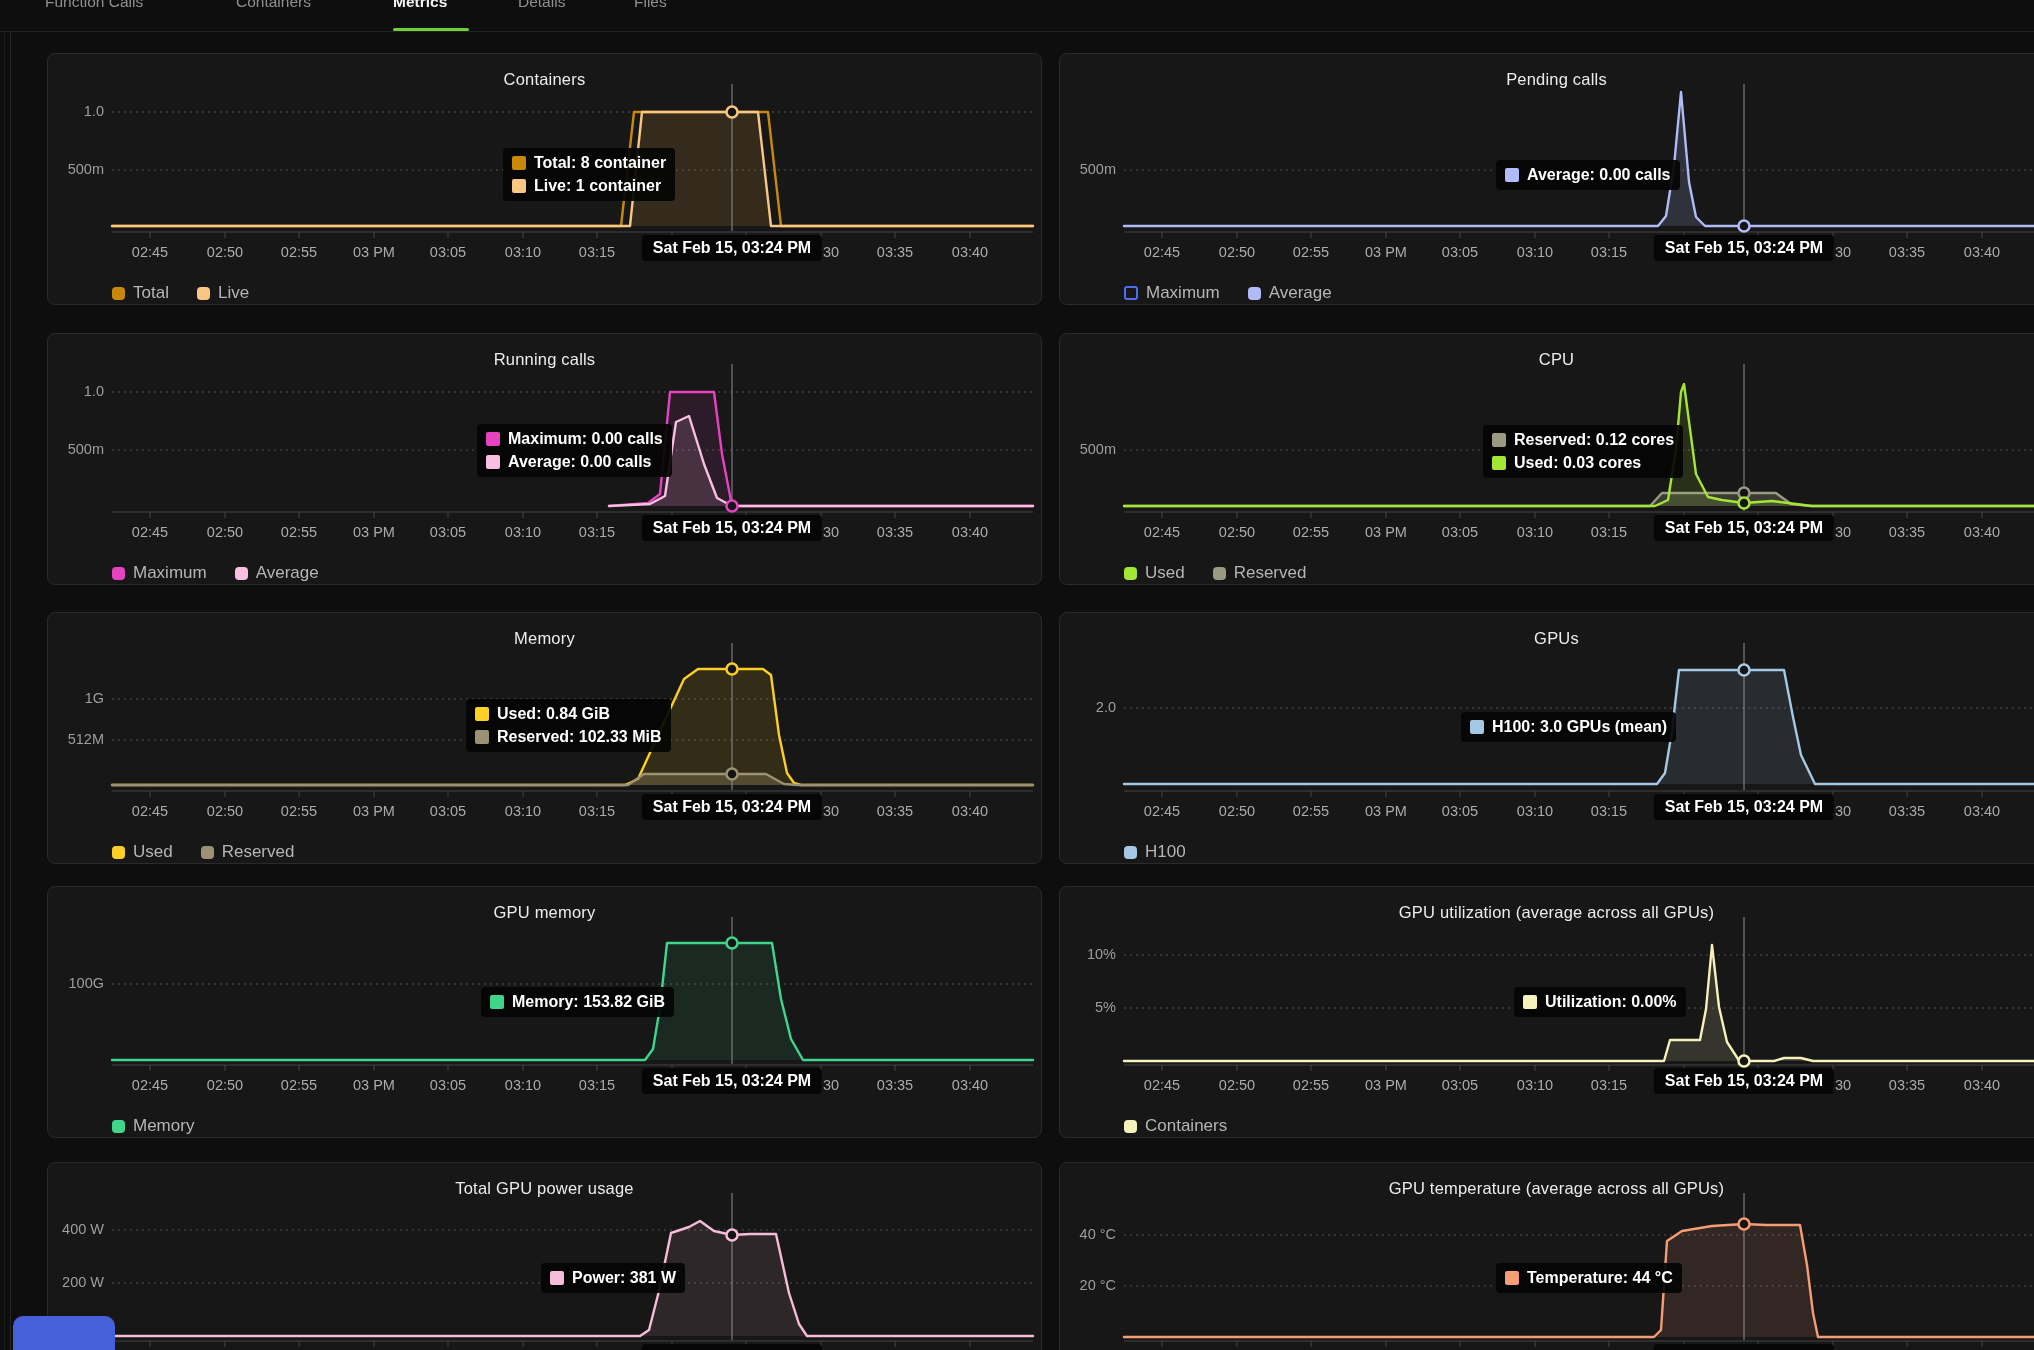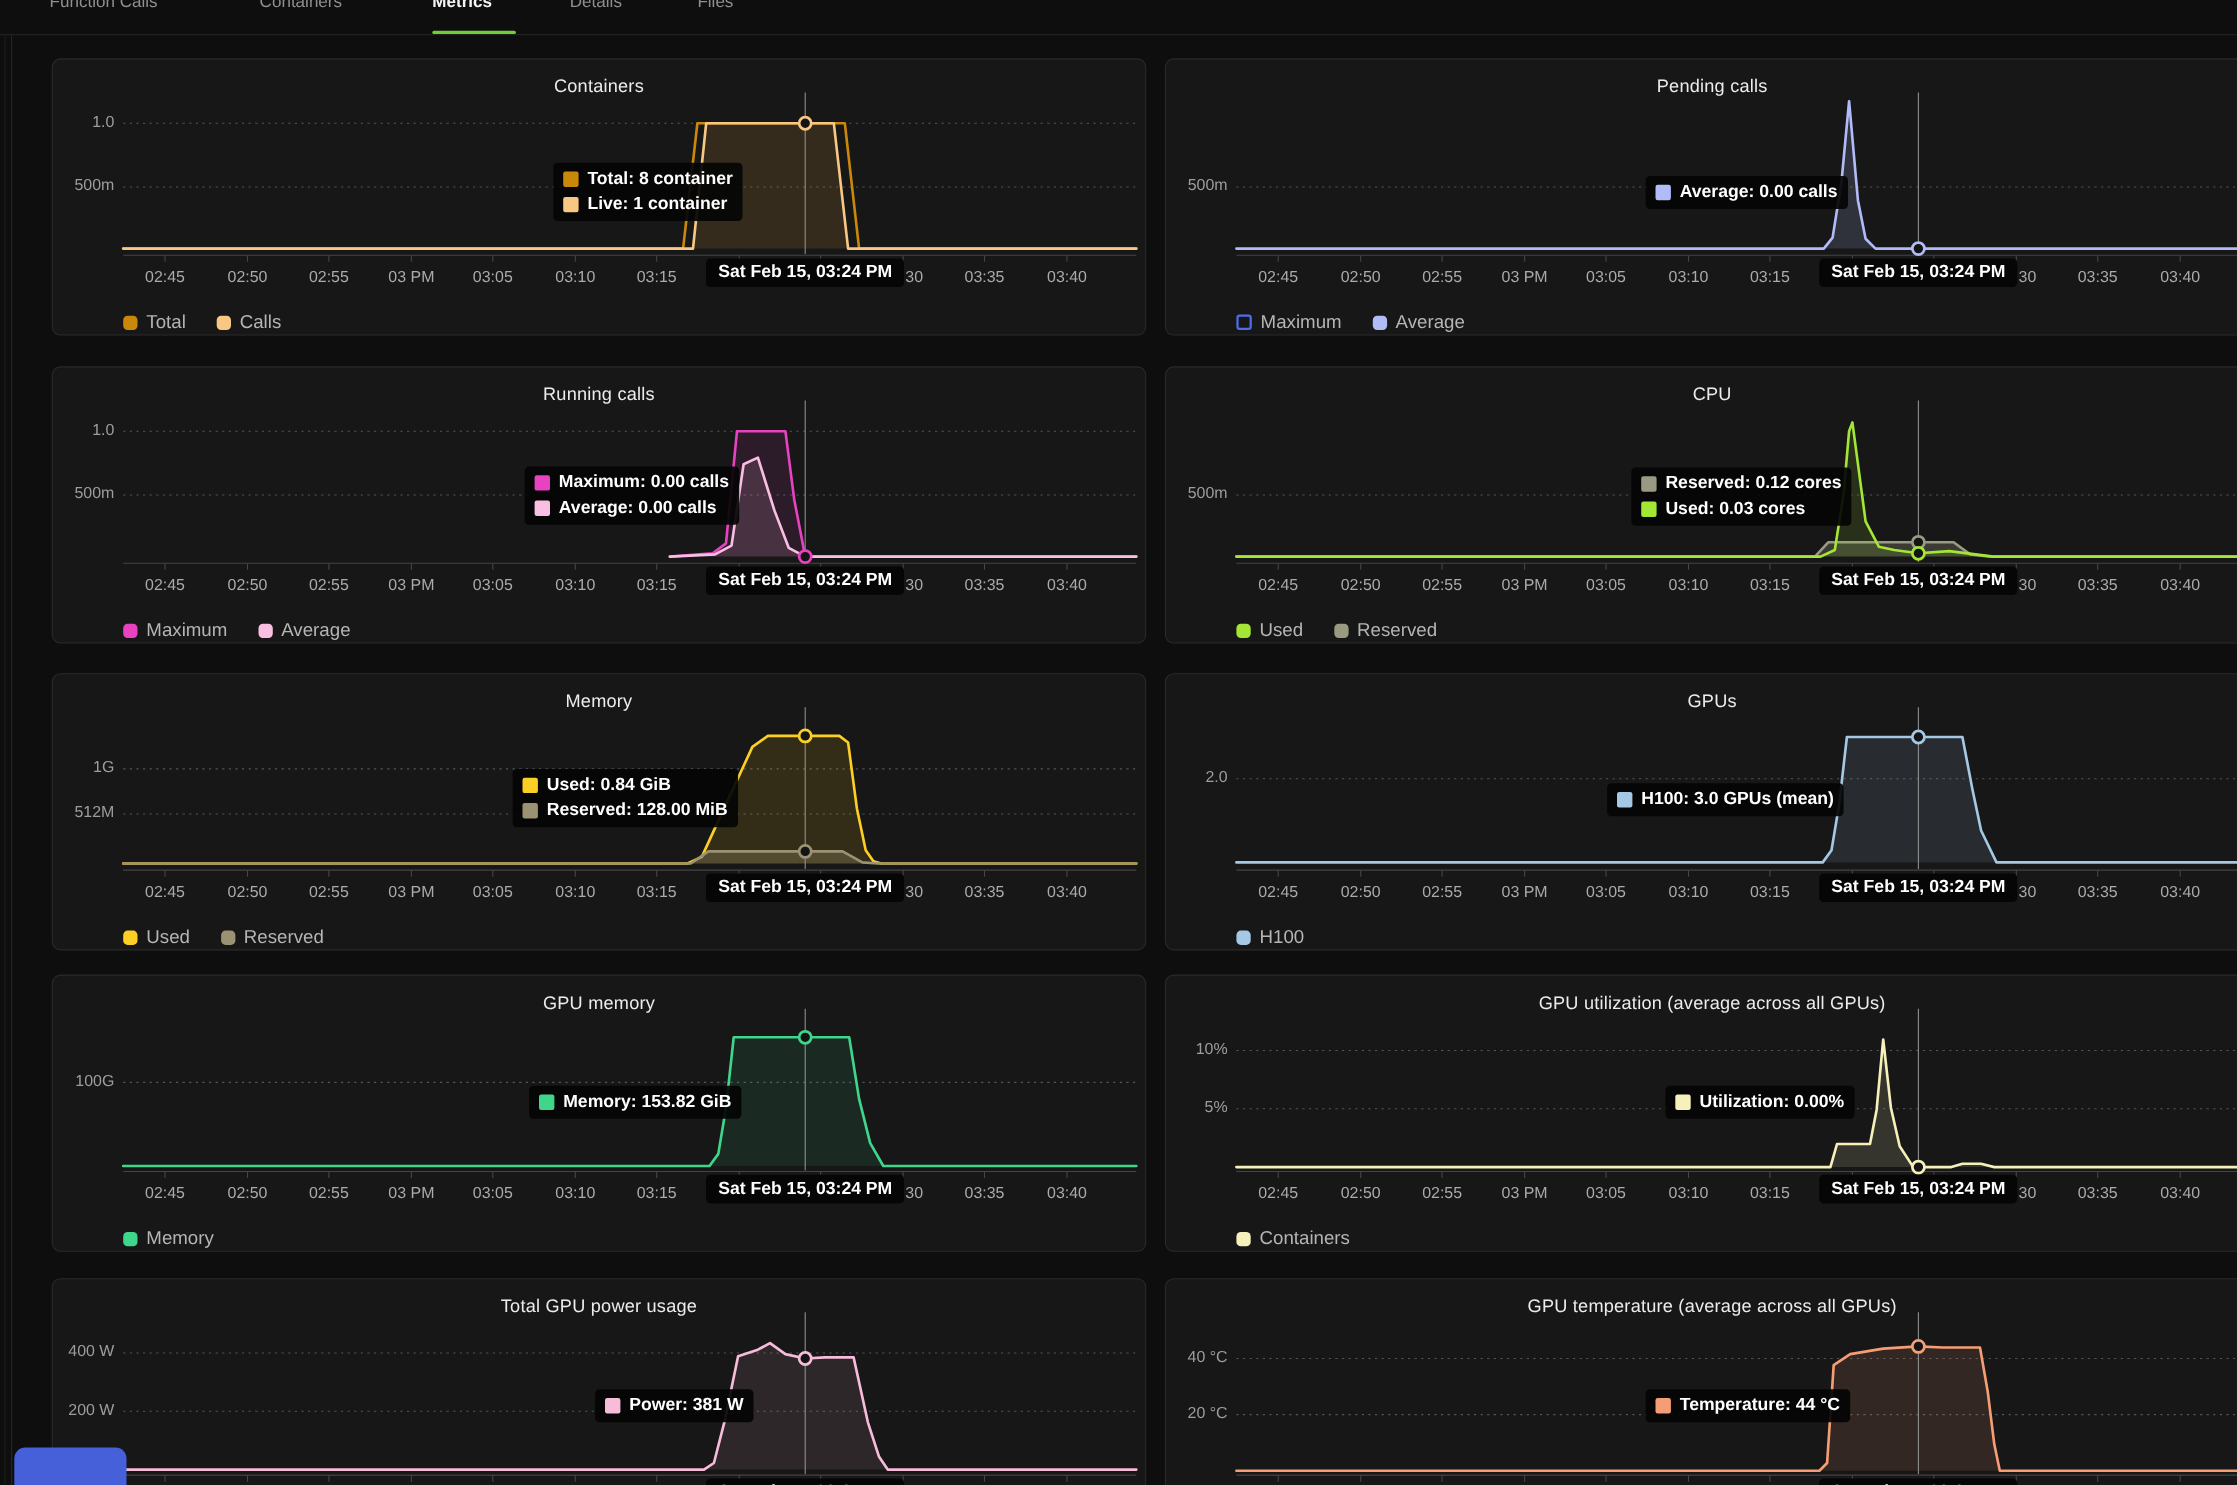--- a/index.html
+++ b/index.html
@@ -106,21 +106,21 @@
         </div>
       </div>
       <div class="date-tooltip">Sat Feb 15, 03:24 PM</div>
       <div class="legend">
         <div class="legend-item">
           <div class="legend-swatch" style="background: rgb(201, 136, 10);"></div>
           <div class="legend-label">Total</div>
         </div>
         <div class="legend-item">
           <div class="legend-swatch" style="background: rgb(247, 199, 131);"></div>
-          <div class="legend-label">Calls</div>
+          <div class="legend-label">Live</div>
         </div>
       </div>
     </div>
     <div class="chart-card" style="left: 1059px; top: 53px;">
       <div class="chart-title">Pending calls</div>
       <svg width="995" height="252" class="chart-svg">
         <line x1="64" y1="116" x2="985" y2="116" stroke="#555555" stroke-width="1" stroke-dasharray="2 4"></line>
         <line x1="64" y1="178" x2="985" y2="178" stroke="#454545" stroke-width="1"></line>
         <line x1="102" y1="178" x2="102" y2="184" stroke="#454545" stroke-width="1"></line>
         <line x1="177" y1="178" x2="177" y2="184" stroke="#454545" stroke-width="1"></line>
@@ -331,21 +331,21 @@
       <div class="x-label" style="left: 773px;">03:30</div>
       <div class="x-label" style="left: 847px;">03:35</div>
       <div class="x-label" style="left: 922px;">03:40</div>
       <div class="value-tooltip" style="left: 418px; top: 86px;">
         <div class="tt-row">
           <div class="tt-swatch" style="background: rgb(251, 207, 36);"></div>
           <div class="tt-text">Used: 0.84 GiB</div>
         </div>
         <div class="tt-row">
           <div class="tt-swatch" style="background: rgb(154, 146, 114);"></div>
-          <div class="tt-text">Reserved: 128.00 MiB</div>
+          <div class="tt-text">Reserved: 102.33 MiB</div>
         </div>
       </div>
       <div class="date-tooltip">Sat Feb 15, 03:24 PM</div>
       <div class="legend">
         <div class="legend-item">
           <div class="legend-swatch" style="background: rgb(251, 207, 36);"></div>
           <div class="legend-label">Used</div>
         </div>
         <div class="legend-item">
           <div class="legend-swatch" style="background: rgb(154, 146, 114);"></div>

